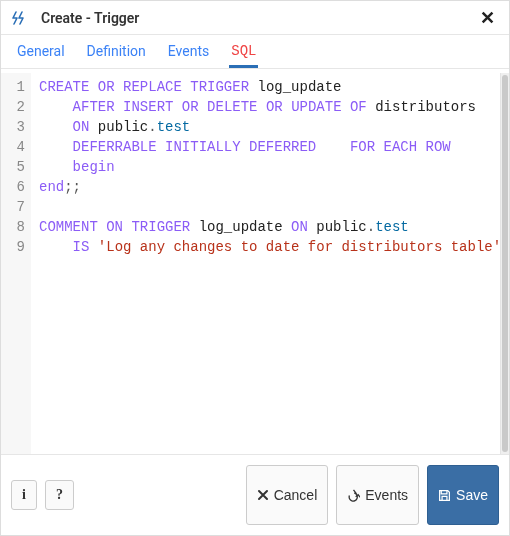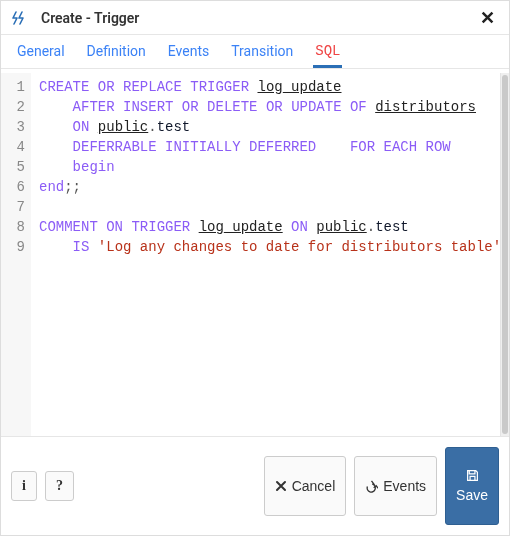--- a/index.html
+++ b/index.html
@@ -69,22 +69,22 @@
     padding: 4px 6px 4px 10px;
     user-select: none;
     min-width: 30px;
   }
   .code {
     padding: 4px 8px;
     white-space: pre;
     flex: 1;
   }
   .kw  { color: #8b5cf6; }  
-  .id  { color: #222; text-decoration: underline; }     
-  .ns  { color: #0f172a; }  
+  .id  { color: #222; }     
+  .ns  { color: #0369a1; }  
   .str { color: #b8321a; text-align: right; }  
   .pn  { color: #555; }     
   .scrollbar-v {
     width: 9px;
     background: #efefef;
     border-left: 1px solid #e4e4e4;
     position: relative;
   }
   .scrollbar-thumb {
     position: absolute;
@@ -113,21 +113,20 @@
     border-radius: 3px;
     background: #fafafa;
     cursor: pointer;
     color: #333;
   }
   .btn.icon-only { padding: 6px 10px; font-weight: 700; font-family: serif; }
   .btn.primary {
     background: #3a6ea5;
     border-color: #2f5f91;
     color: #fff;
-    flex-direction: column;
   }
   .btn svg { display: block; }
 </style>
 </head>
 <body>
 
 <div class="titlebar">
   <span class="icon">
     <svg width="16" height="16" viewBox="0 0 16 16">
       <g fill="none" stroke="#2b6fb6" stroke-width="1.6" stroke-linecap="round" stroke-linejoin="round">
@@ -137,21 +136,20 @@
     </svg>
   </span>
   <span class="titlebar-title">Create - Trigger</span>
   <span class="close-icon">✕</span>
 </div>
 
 <div class="tabs" id="tabs-container">
     <div class="tab">General</div>
     <div class="tab">Definition</div>
     <div class="tab">Events</div>
-    <div class="tab">Transition</div>
     <div class="tab active">SQL</div>
   </div>
 
 <div class="editor-area">
   <div class="code-wrapper">
     <div class="gutter" id="gutter">
         <div>1</div>
         <div>2</div>
         <div>3</div>
         <div>4</div>

